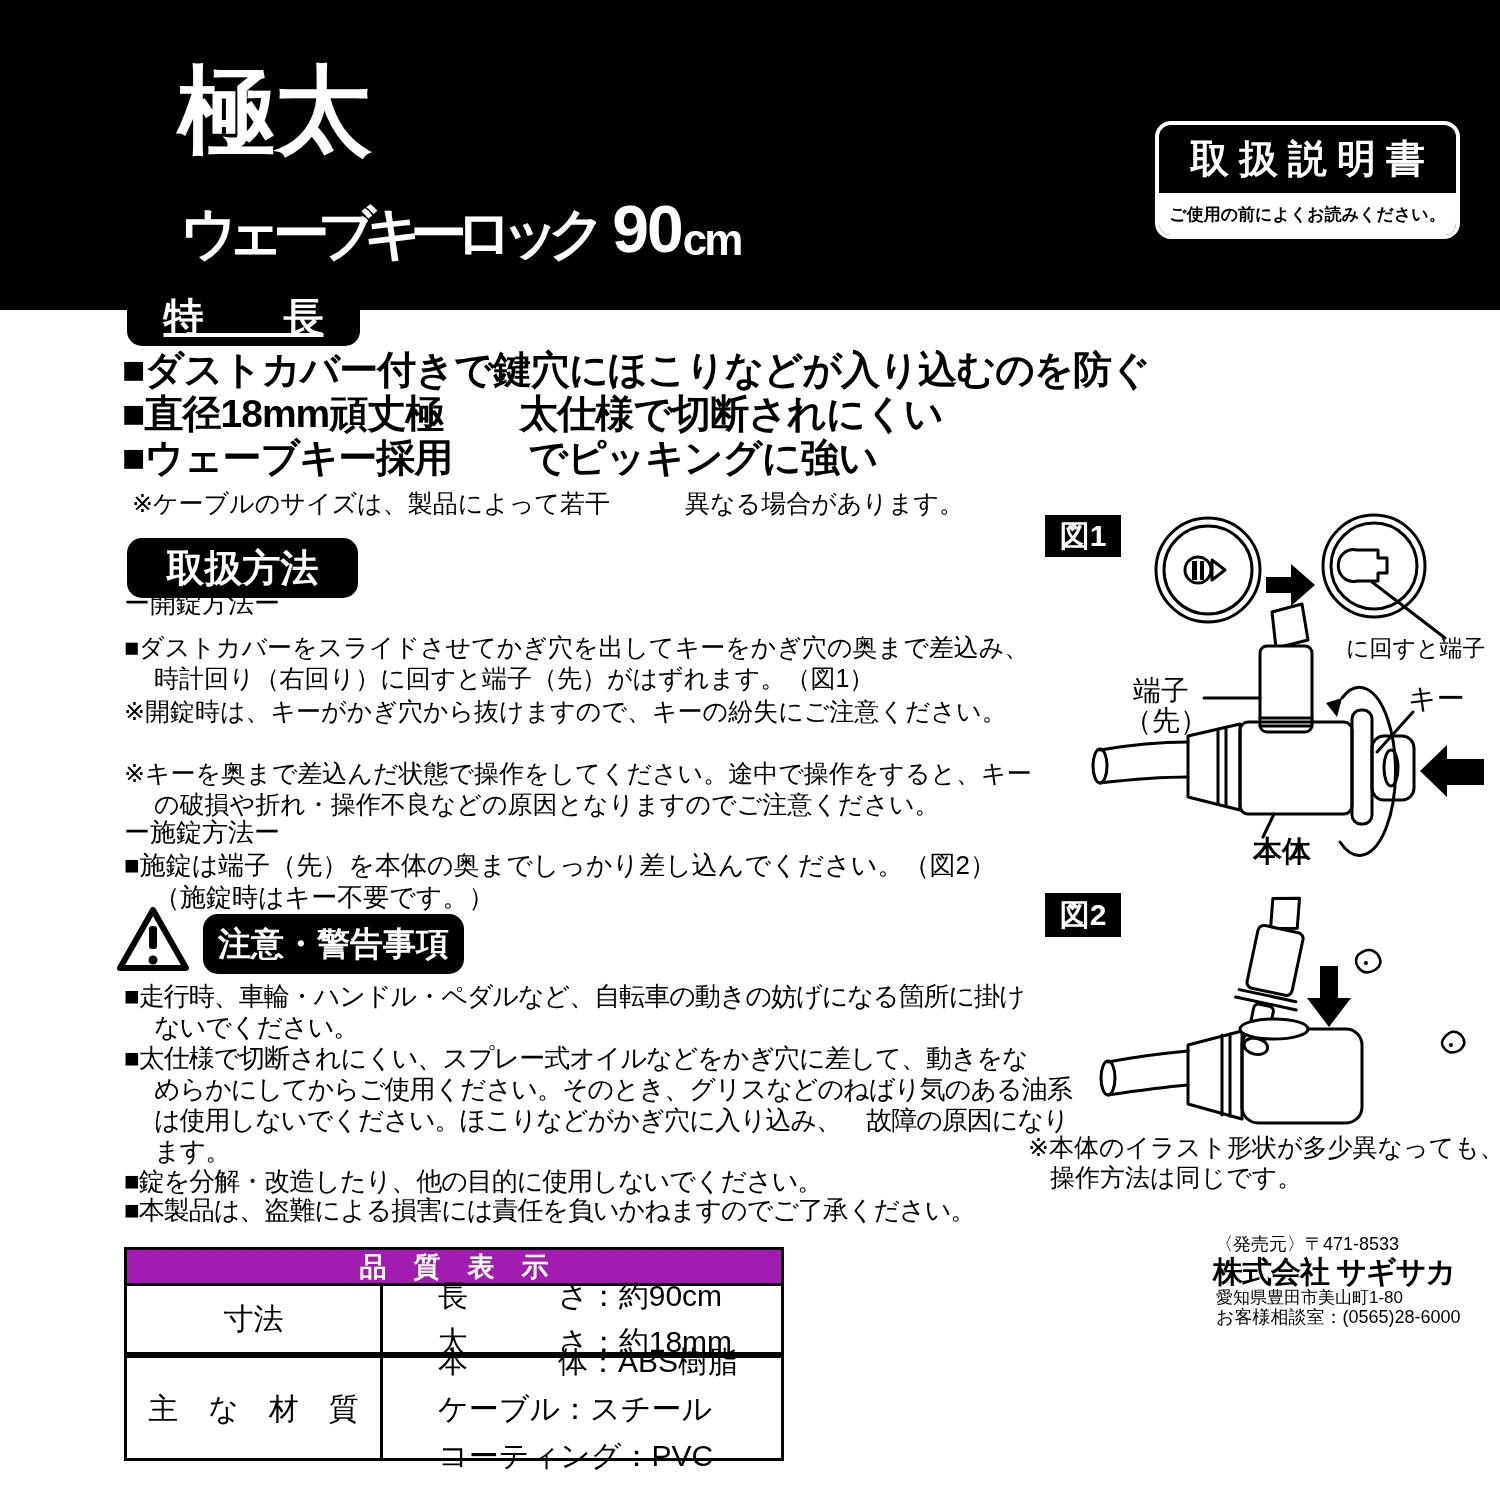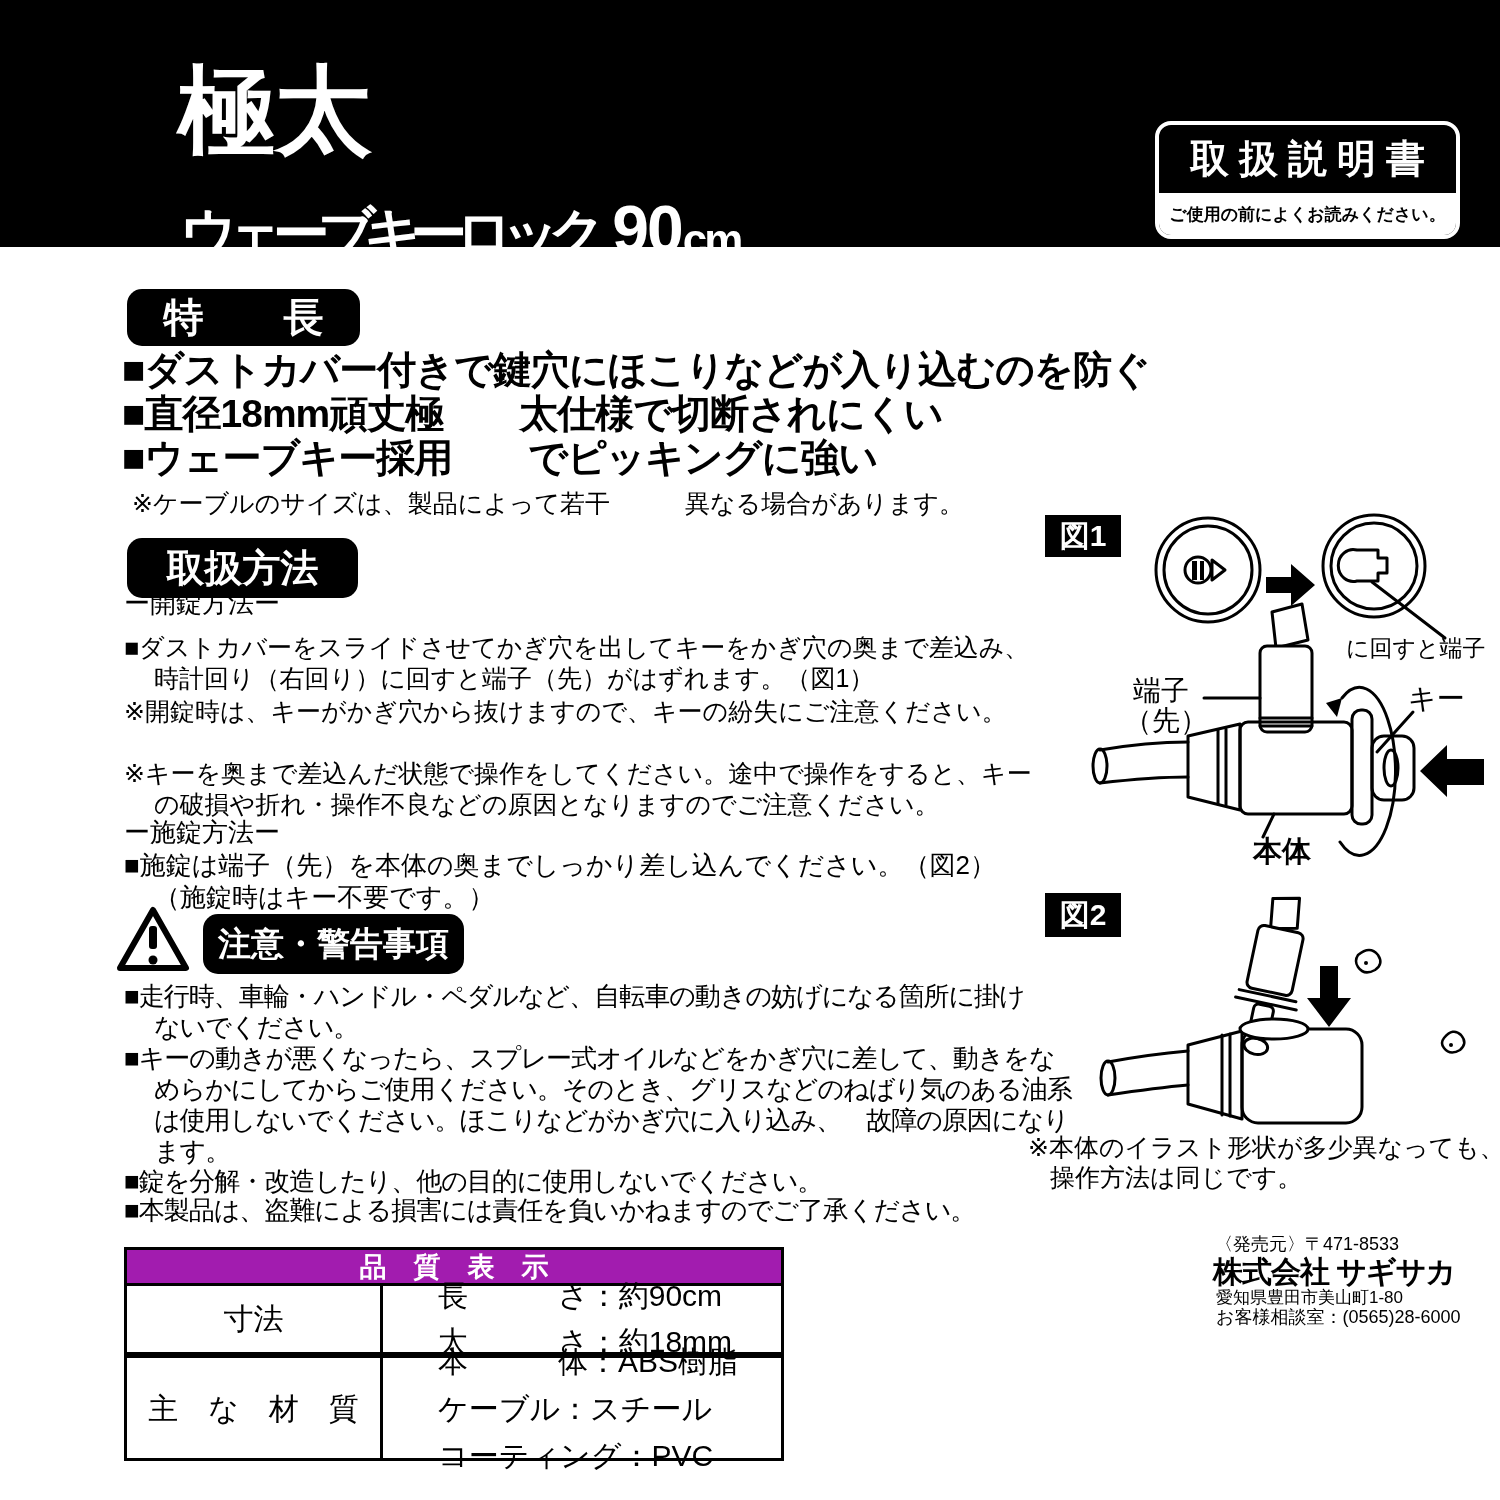--- a/index.html
+++ b/index.html
@@ -1,35 +1,35 @@
 <!DOCTYPE html>
 <html><head>
 <meta charset="utf-8">
 <style>
   html,body{margin:0;padding:0;background:#888;}
   .page{position:relative;width:1500px;height:1500px;background:#fff;
         font-family:"Liberation Sans","DejaVu Sans",sans-serif;color:#000;overflow:hidden;margin:0 auto;}
   .abs{position:absolute;}
   
-  .banner{position:absolute;left:0;top:0;width:1500px;height:247px;background:#000;color:#fff;}
+  .banner{position:absolute;left:0;top:0;width:1500px;height:310px;background:#000;color:#fff;}
   .t-main{position:absolute;left:178px;top:62px;font-size:97px;font-weight:bold;line-height:1;white-space:pre;}
   .t-sub{position:absolute;left:180px;top:178px;display:flex;align-items:flex-end;font-weight:bold;line-height:1;}
   .t-sub .kana{font-size:57px;letter-spacing:-12px;white-space:pre;}
   .t-sub .num{font-size:66px;margin-left:18px;letter-spacing:-2px;}
   .t-sub .unit{font-size:44px;letter-spacing:-3px;margin-left:1px;margin-top:40px;}
   .manual{position:absolute;left:1155px;top:121px;width:305px;height:118px;border:4px solid #fff;
           border-radius:16px;overflow:hidden;background:#000;box-sizing:border-box;}
   .manual-title{height:68px;display:flex;align-items:center;justify-content:center;color:#fff;
           font-size:39px;font-weight:bold;letter-spacing:10px;text-indent:10px;white-space:pre;}
   .manual-note{height:42px;background:#fff;color:#000;display:flex;align-items:center;justify-content:center;
           font-size:17px;font-weight:bold;white-space:pre;}
   
   .sec{position:absolute;background:#000;color:#fff;border-radius:15px;display:flex;align-items:center;
        justify-content:center;font-weight:bold;white-space:pre;box-sizing:border-box;}
-  #sec-features{left:127px;top:289px;width:233px;height:57px;font-size:40px;}
+  #sec-features{left:127px;top:289px;width:233px;height:57px;font-size:40px;text-decoration:underline;}
   #sec-handling{left:127px;top:538px;width:231px;height:60px;font-size:38px;}
   #sec-warning{left:203px;top:914px;width:261px;height:60px;font-size:33px;}
   
   .feat{position:absolute;left:122px;font-size:39px;font-weight:bold;line-height:1.1;white-space:pre;letter-spacing:-1px;}
   .feat-note{position:absolute;left:132px;top:487px;font-size:25px;white-space:pre;}
   
   .bl{position:absolute;left:124px;font-size:25px;line-height:1.15;white-space:pre;}
   .bl.ind{left:154px;}
   .bl.f26{font-size:26px;}
   .wl{position:absolute;left:124px;font-size:26px;letter-spacing:-1px;line-height:1.15;white-space:pre;}
@@ -92,21 +92,21 @@
   <div class="bl ind f26" style="top:883px">（施錠時はキー不要です。）</div>
 
   <svg class="abs" style="left:116px;top:905px" width="74" height="70" viewBox="0 0 74 70">
     <path d="M37,5 L70,63 L4,63 Z" fill="none" stroke="#000" stroke-width="6" stroke-linejoin="round"></path>
     <rect x="33" y="21" width="8" height="23" rx="3" fill="#000"></rect>
     <circle cx="37" cy="55" r="4.5" fill="#000"></circle>
   </svg>
   <div class="sec" id="sec-warning">注意・警告事項</div>
   <div class="wl" style="top:982px">■走行時、車輪・ハンドル・ペダルなど、自転車の動きの妨げになる箇所に掛け</div>
   <div class="wl ind" style="top:1013px">ないでください。</div>
-  <div class="wl" style="top:1044px">■キーの動きが悪くなったら、スプレー式オイルなどをかぎ穴に差して、動きをな</div>
+  <div class="wl" style="top:1044px">■太仕様で切断されにくい、スプレー式オイルなどをかぎ穴に差して、動きをな</div>
   <div class="wl ind" style="top:1075px">めらかにしてからご使用ください。そのとき、グリスなどのねばり気のある油系</div>
   <div class="wl ind" style="top:1106px">は使用しないでください。ほこりなどがかぎ穴に入り込み、　故障の原因になり</div>
   <div class="wl ind" style="top:1137px">ます。</div>
   <div class="wl" style="top:1167px">■錠を分解・改造したり、他の目的に使用しないでください。</div>
   <div class="wl" style="top:1196px">■本製品は、盗難による損害には責任を負いかねますのでご了承ください。</div>
 
   <div class="qtable">
     <div class="qhead">品　質　表　示</div>
     <div class="qrow r1">
       <div class="qlabel">寸法</div>

